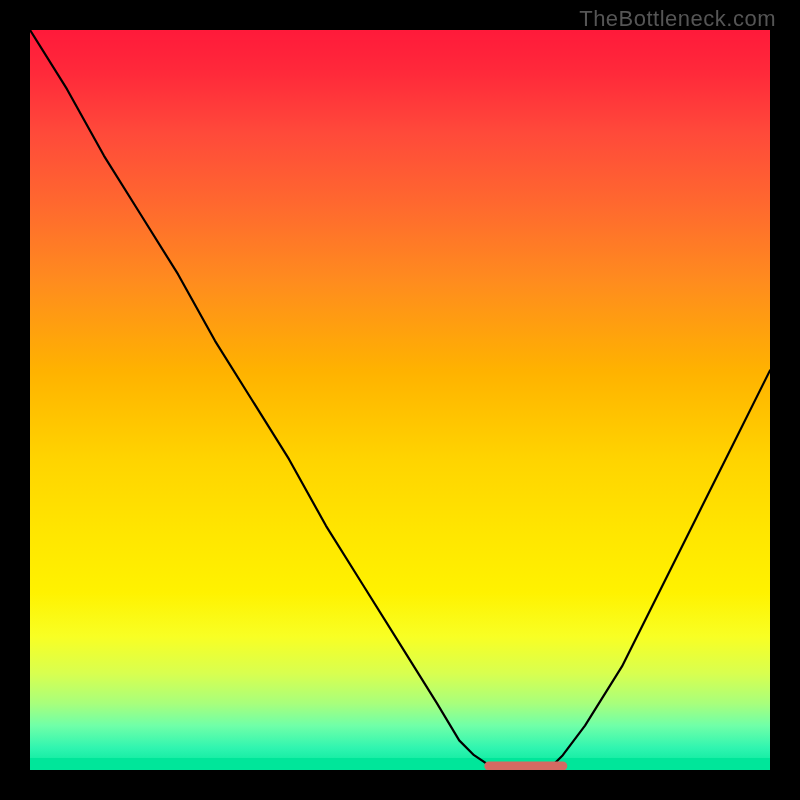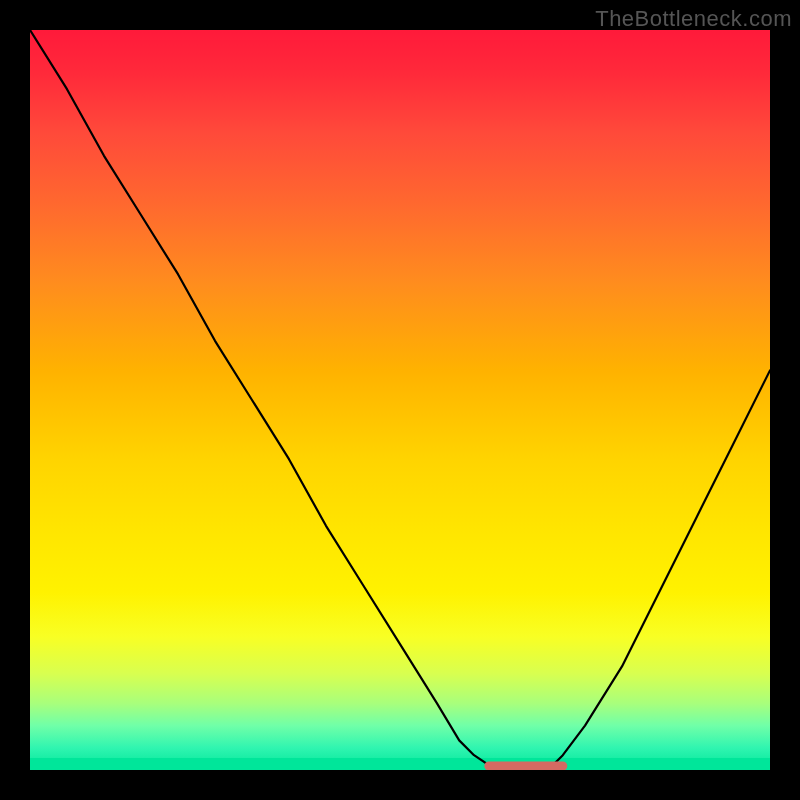--- a/index.html
+++ b/index.html
@@ -13,21 +13,21 @@
   }
   .frame {
     position: relative;
     width: 800px;
     height: 800px;
     background: #000;
   }
   .watermark {
     position: absolute;
     top: 6px;
-    right: 8px;
+    right: 24px;
     color: #555;
     font-size: 22px;
     font-weight: 500;
     letter-spacing: 0.5px;
     z-index: 30;
   }
   .plot-area {
     position: absolute;
     left: 30px;
     top: 30px;

